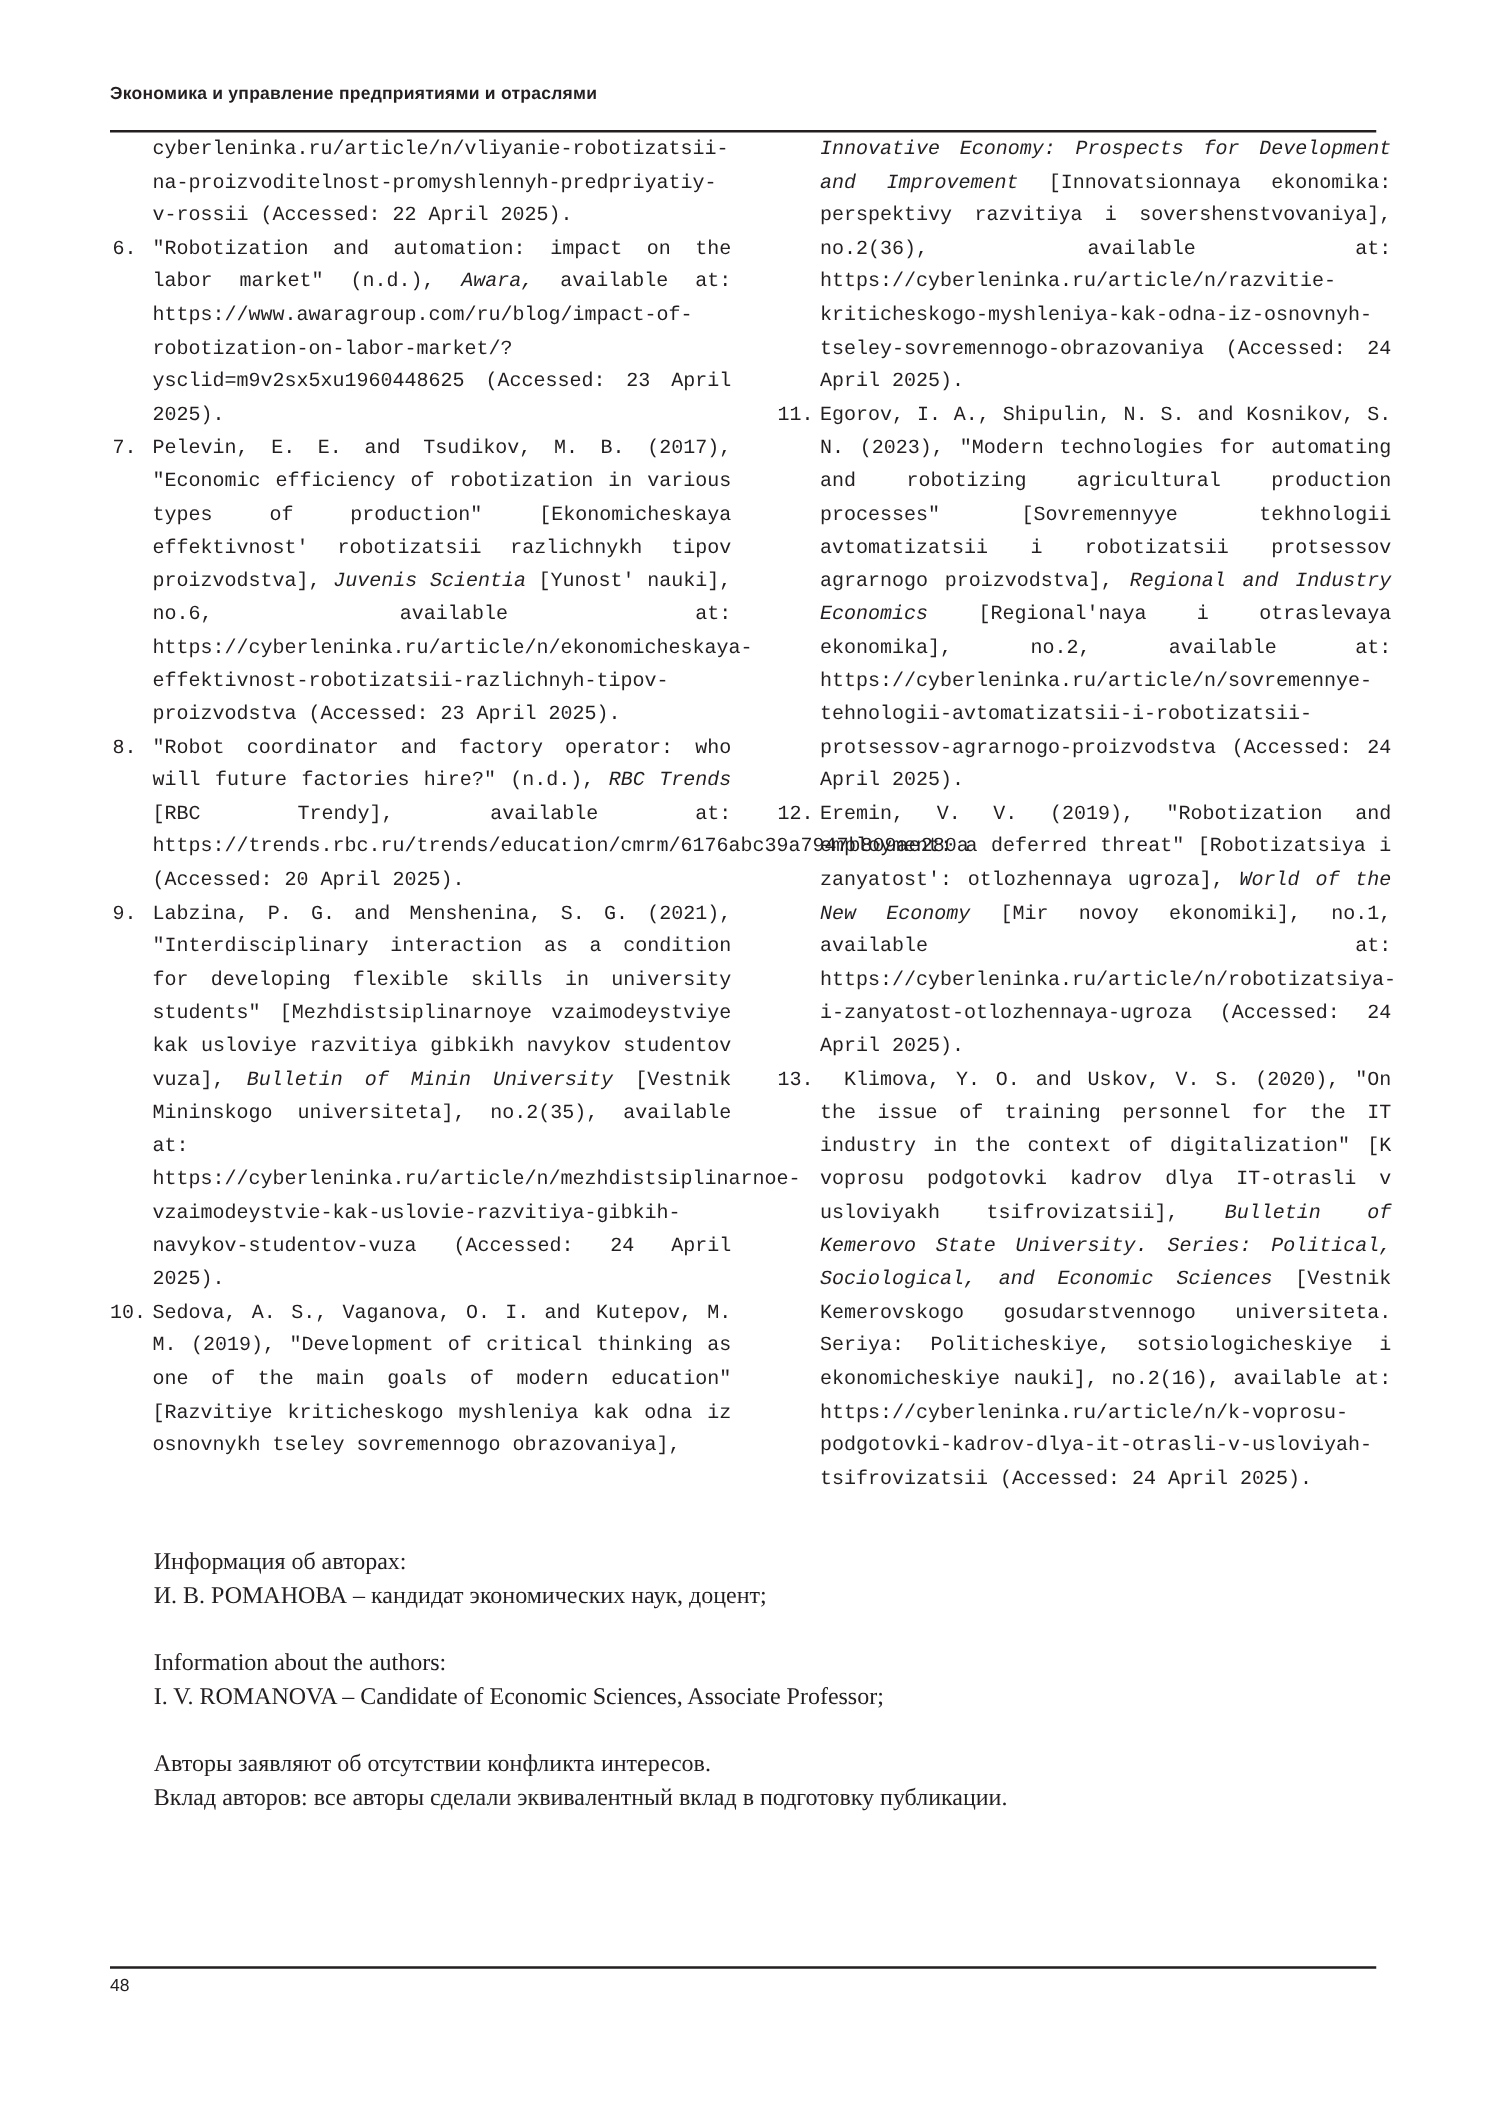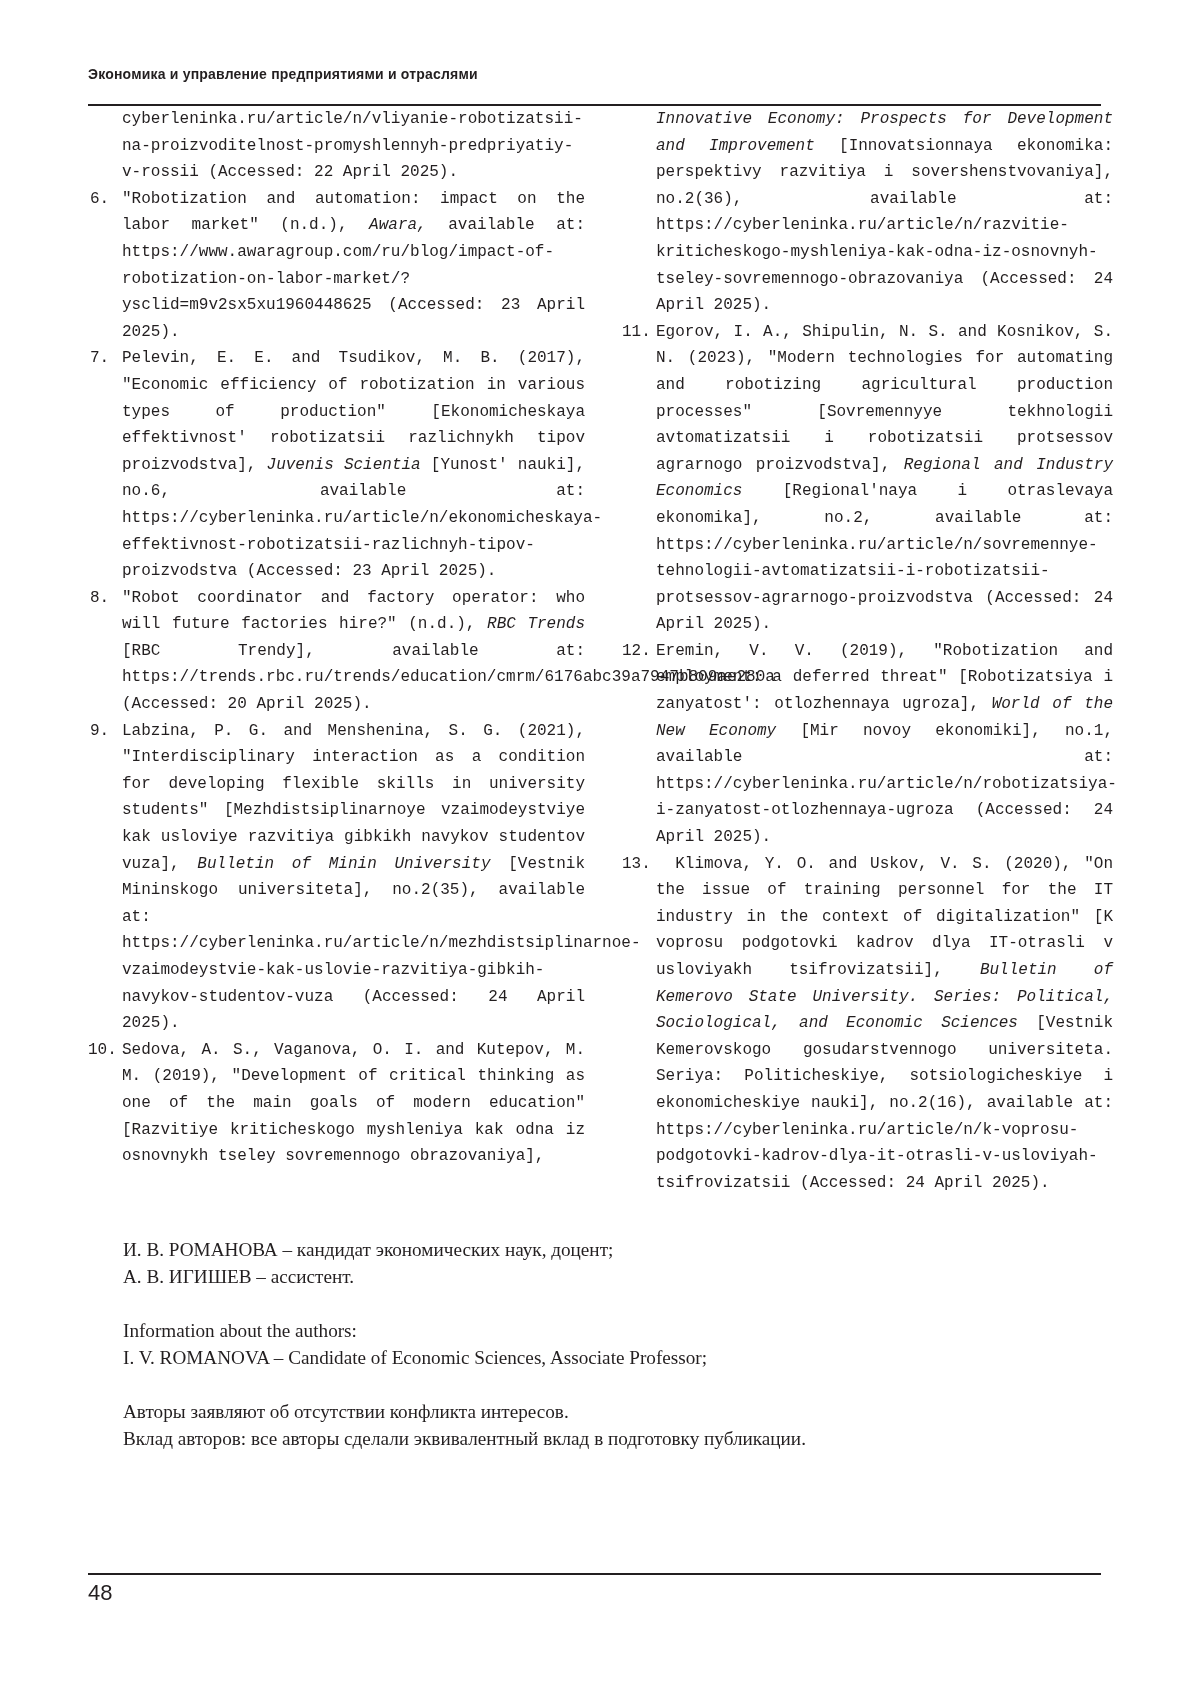--- a/index.html
+++ b/index.html
@@ -25,21 +25,21 @@
   .ref .body { display: block; }
   i { font-style: italic; }
   .authors {
     position: absolute; left: 123px; top: 1236px; width: 900px;
     font-family: "Liberation Serif", serif; font-size: 19.2px; line-height: 27px; color: #231f20;
   }
   .authors p { margin: 0; }
   .authors .gap { height: 27px; }
   .footer {
     position: absolute; left: 88px; top: 1580px; width: 1013px;
-    font-family: "Liberation Sans", sans-serif; font-size: 22px; color: #231f20;
+    font-family: "Liberation Sans", sans-serif; font-size: 14px; color: #231f20;
     display: flex; justify-content: space-between;
   }
 </style>
 </head>
 <body>
 
 <div class="running-head">Экономика и управление предприятиями и отраслями</div>
 <div class="rule top"></div>
 
 <div class="col left">
@@ -79,22 +79,22 @@
       <span class="num">12.</span>
       <span class="body"><span>Eremin, V. V. (2019), "Robotization and employment: a deferred threat" [Robotizatsiya i zanyatost': otlozhennaya ugroza], </span><i>World of the New Economy</i><span> [Mir novoy ekonomiki], no.1, available at: https://cyberleninka.ru/article/n/robotizatsiya-i-zanyatost-otlozhennaya-ugroza (Accessed: 24 April 2025).</span></span>
     </p>
     <p class="ref wide">
       <span class="num">13.</span>
       <span class="body"><span>  Klimova, Y. O. and Uskov, V. S. (2020), "On the issue of training personnel for the IT industry in the context of digitalization" [K voprosu podgotovki kadrov dlya IT-otrasli v usloviyakh tsifrovizatsii], </span><i>Bulletin of Kemerovo State University. Series: Political, Sociological, and Economic Sciences</i><span> [Vestnik Kemerovskogo gosudarstvennogo universiteta. Seriya: Politicheskiye, sotsiologicheskiye i ekonomicheskiye nauki], no.2(16), available at: https://cyberleninka.ru/article/n/k-voprosu-podgotovki-kadrov-dlya-it-otrasli-v-usloviyah-tsifrovizatsii (Accessed: 24 April 2025).</span></span>
     </p>
   </div>
 
 <div class="authors">
+  <p>Информация об авторах:</p>
   <p>И. В. РОМАНОВА – кандидат экономических наук, доцент;</p>
-  <p>А. В. ИГИШЕВ – ассистент.</p>
   <div class="gap"></div>
   <p>Information about the authors:</p>
   <p>I. V. ROMANOVA – Candidate of Economic Sciences, Associate Professor;</p>
   <div class="gap"></div>
   <p>Авторы заявляют об отсутствии конфликта интересов.</p>
   <p>Вклад авторов: все авторы сделали эквивалентный вклад в подготовку публикации.</p>
 </div>
 
 <div class="rule bottom"></div>
 <div class="footer">

